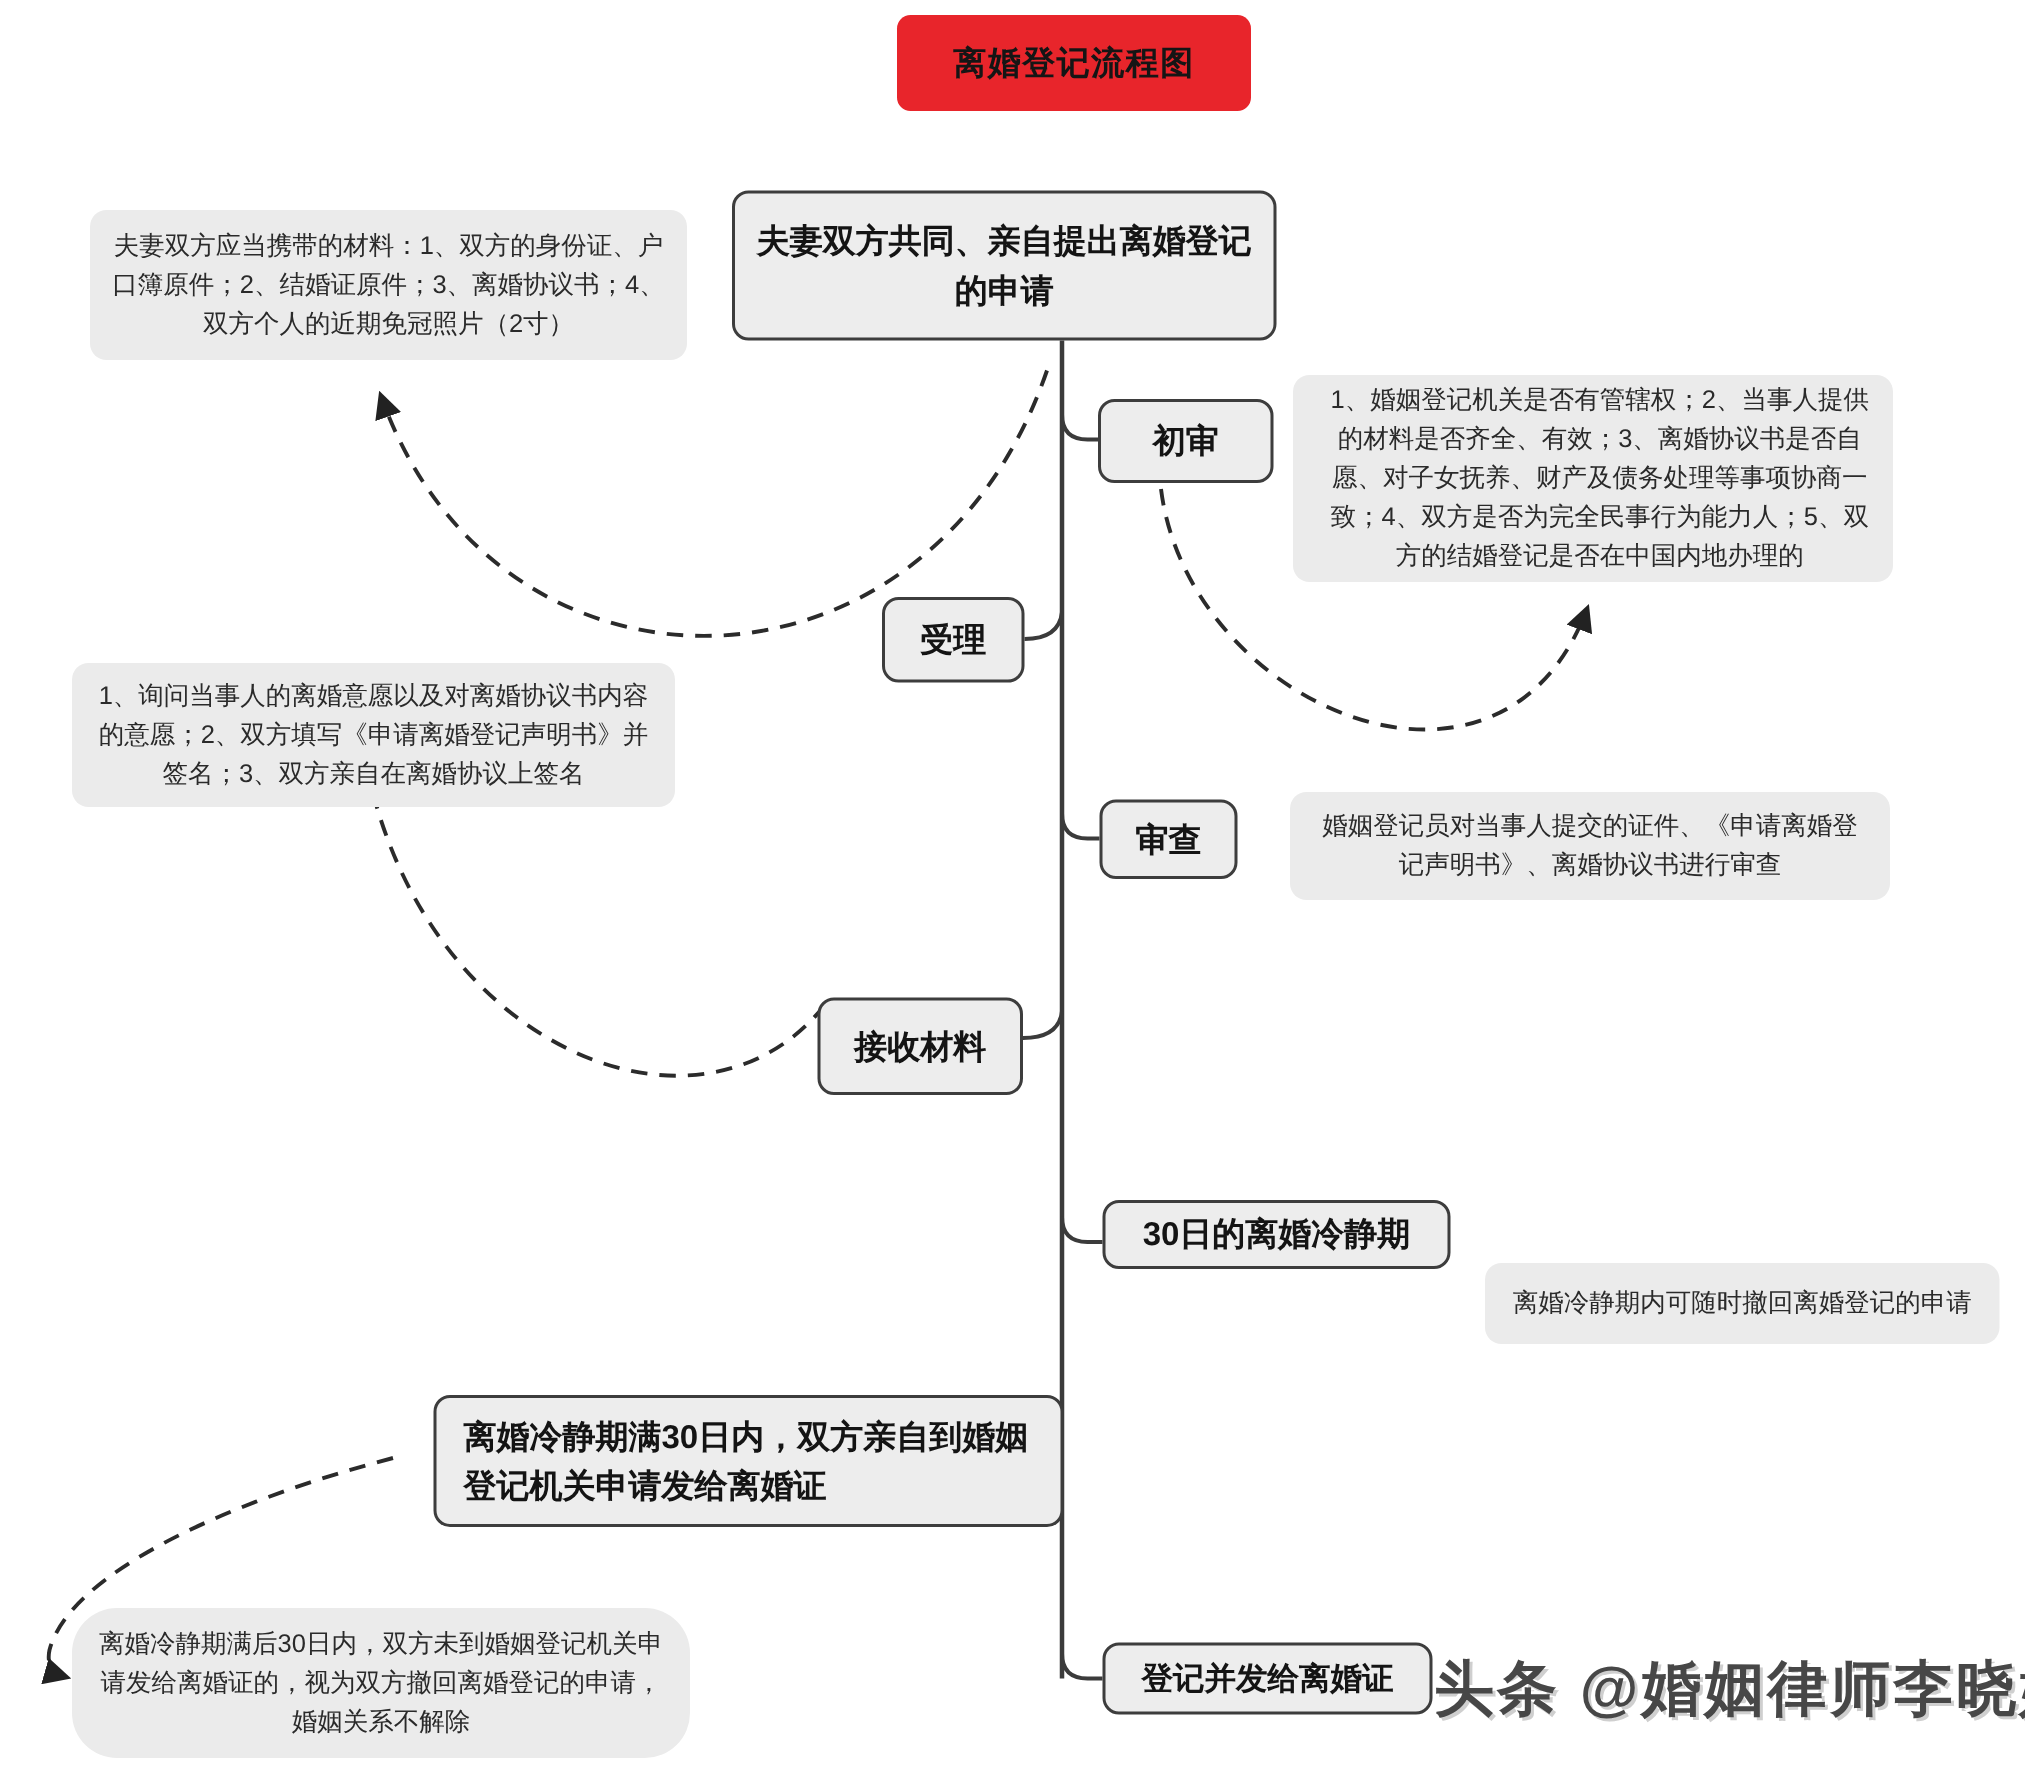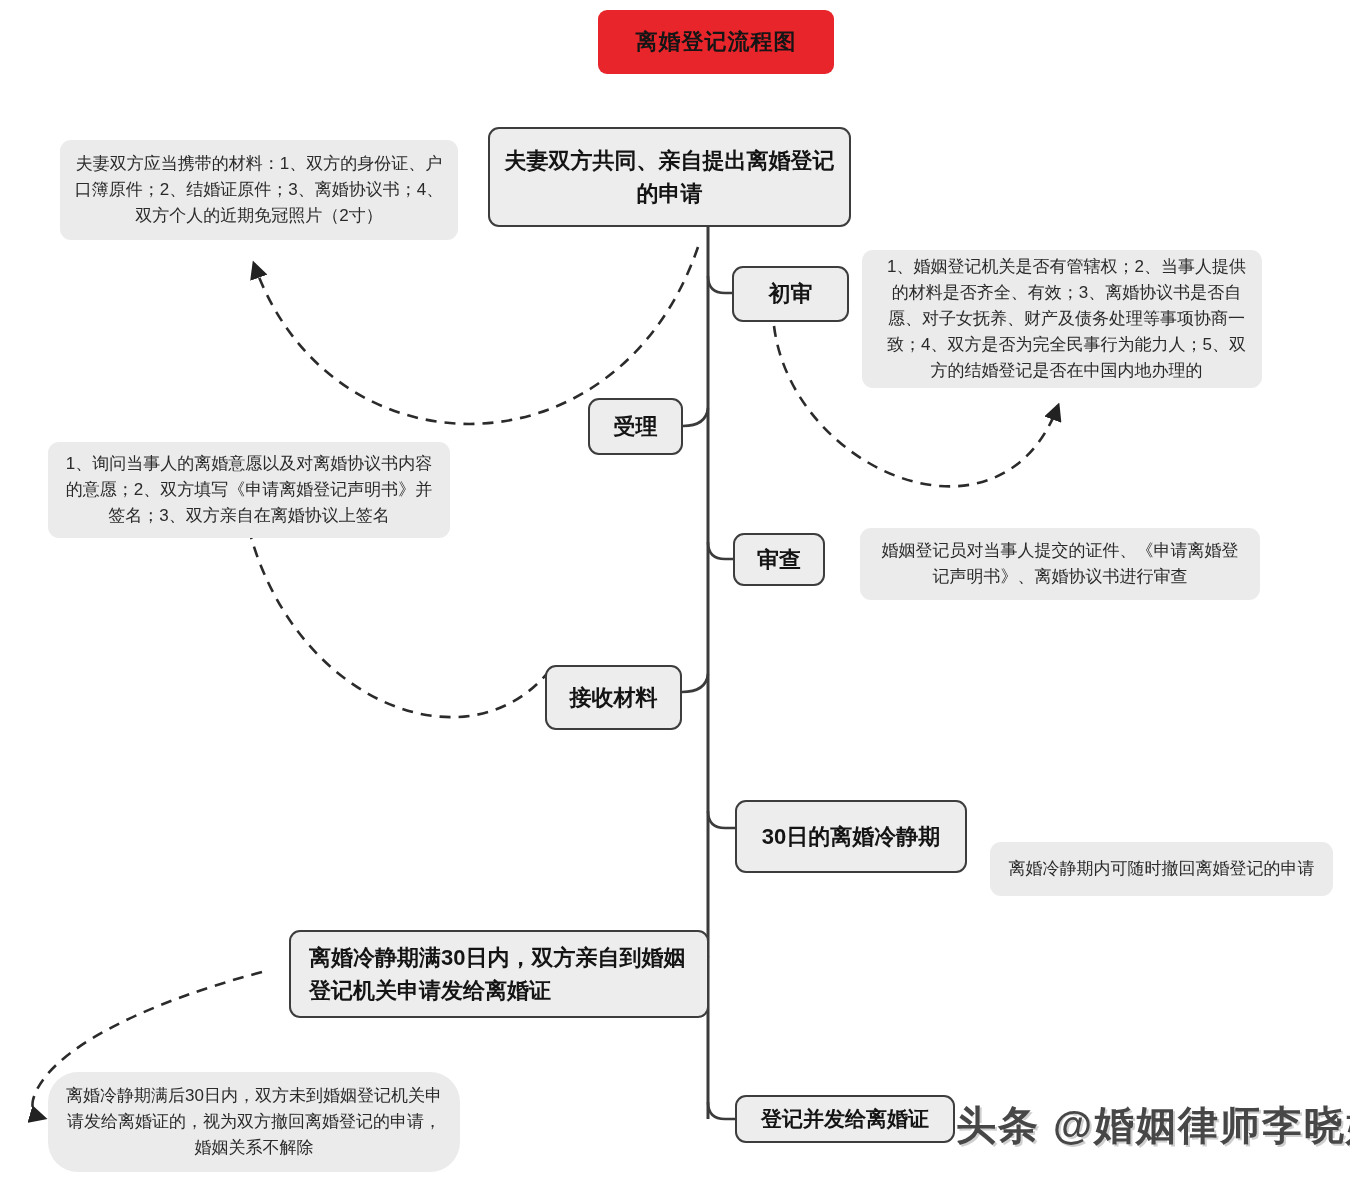--- a/index.html
+++ b/index.html
@@ -70,21 +70,21 @@
   <div class="node big" style="left:488px;top:127px;width:363px;height:100px;">夫妻双方共同、亲自提出离婚登记的申请</div>
 
   <div class="node mid" style="left:732px;top:266px;width:117px;height:56px;font-family:Liberation Mono, monospace;">初审</div>
 
   <div class="node mid" style="left:588px;top:398px;width:95px;height:57px;font-family:Liberation Mono, monospace;">受理</div>
 
   <div class="node mid" style="left:733px;top:533px;width:92px;height:53px;">审查</div>
 
   <div class="node mid" style="left:545px;top:665px;width:137px;height:65px;">接收材料</div>
 
-  <div class="node mid" style="left:735px;top:800px;width:232px;height:73px;">30日的离婚冷静期</div>
+  <div class="node mid" style="left:735px;top:800px;width:232px;height:46px;">30日的离婚冷静期</div>
 
   <div class="node big left" style="left:265px;top:930px;width:420px;height:88px;">离婚冷静期满30日内，双方亲自到婚姻登记机关申请发给离婚证</div>
 
   <div class="node mid" style="left:735px;top:1095px;width:220px;height:48px;font-size:21px;">登记并发给离婚证</div>
 
   <div class="note" style="left:60px;top:140px;width:398px;height:100px;">夫妻双方应当携带的材料：1、双方的身份证、户口簿原件；2、结婚证原件；3、离婚协议书；4、双方个人的近期免冠照片（2寸）</div>
 
   <div class="note" style="left:862px;top:250px;width:400px;height:138px;padding-left:23px;">1、婚姻登记机关是否有管辖权；2、当事人提供的材料是否齐全、有效；3、离婚协议书是否自愿、对子女抚养、财产及债务处理等事项协商一致；4、双方是否为完全民事行为能力人；5、双方的结婚登记是否在中国内地办理的</div>
 
   <div class="note" style="left:48px;top:415px;width:402px;height:96px;margin-top:27px;">1、询问当事人的离婚意愿以及对离婚协议书内容的意愿；2、双方填写《申请离婚登记声明书》并签名；3、双方亲自在离婚协议上签名</div>

